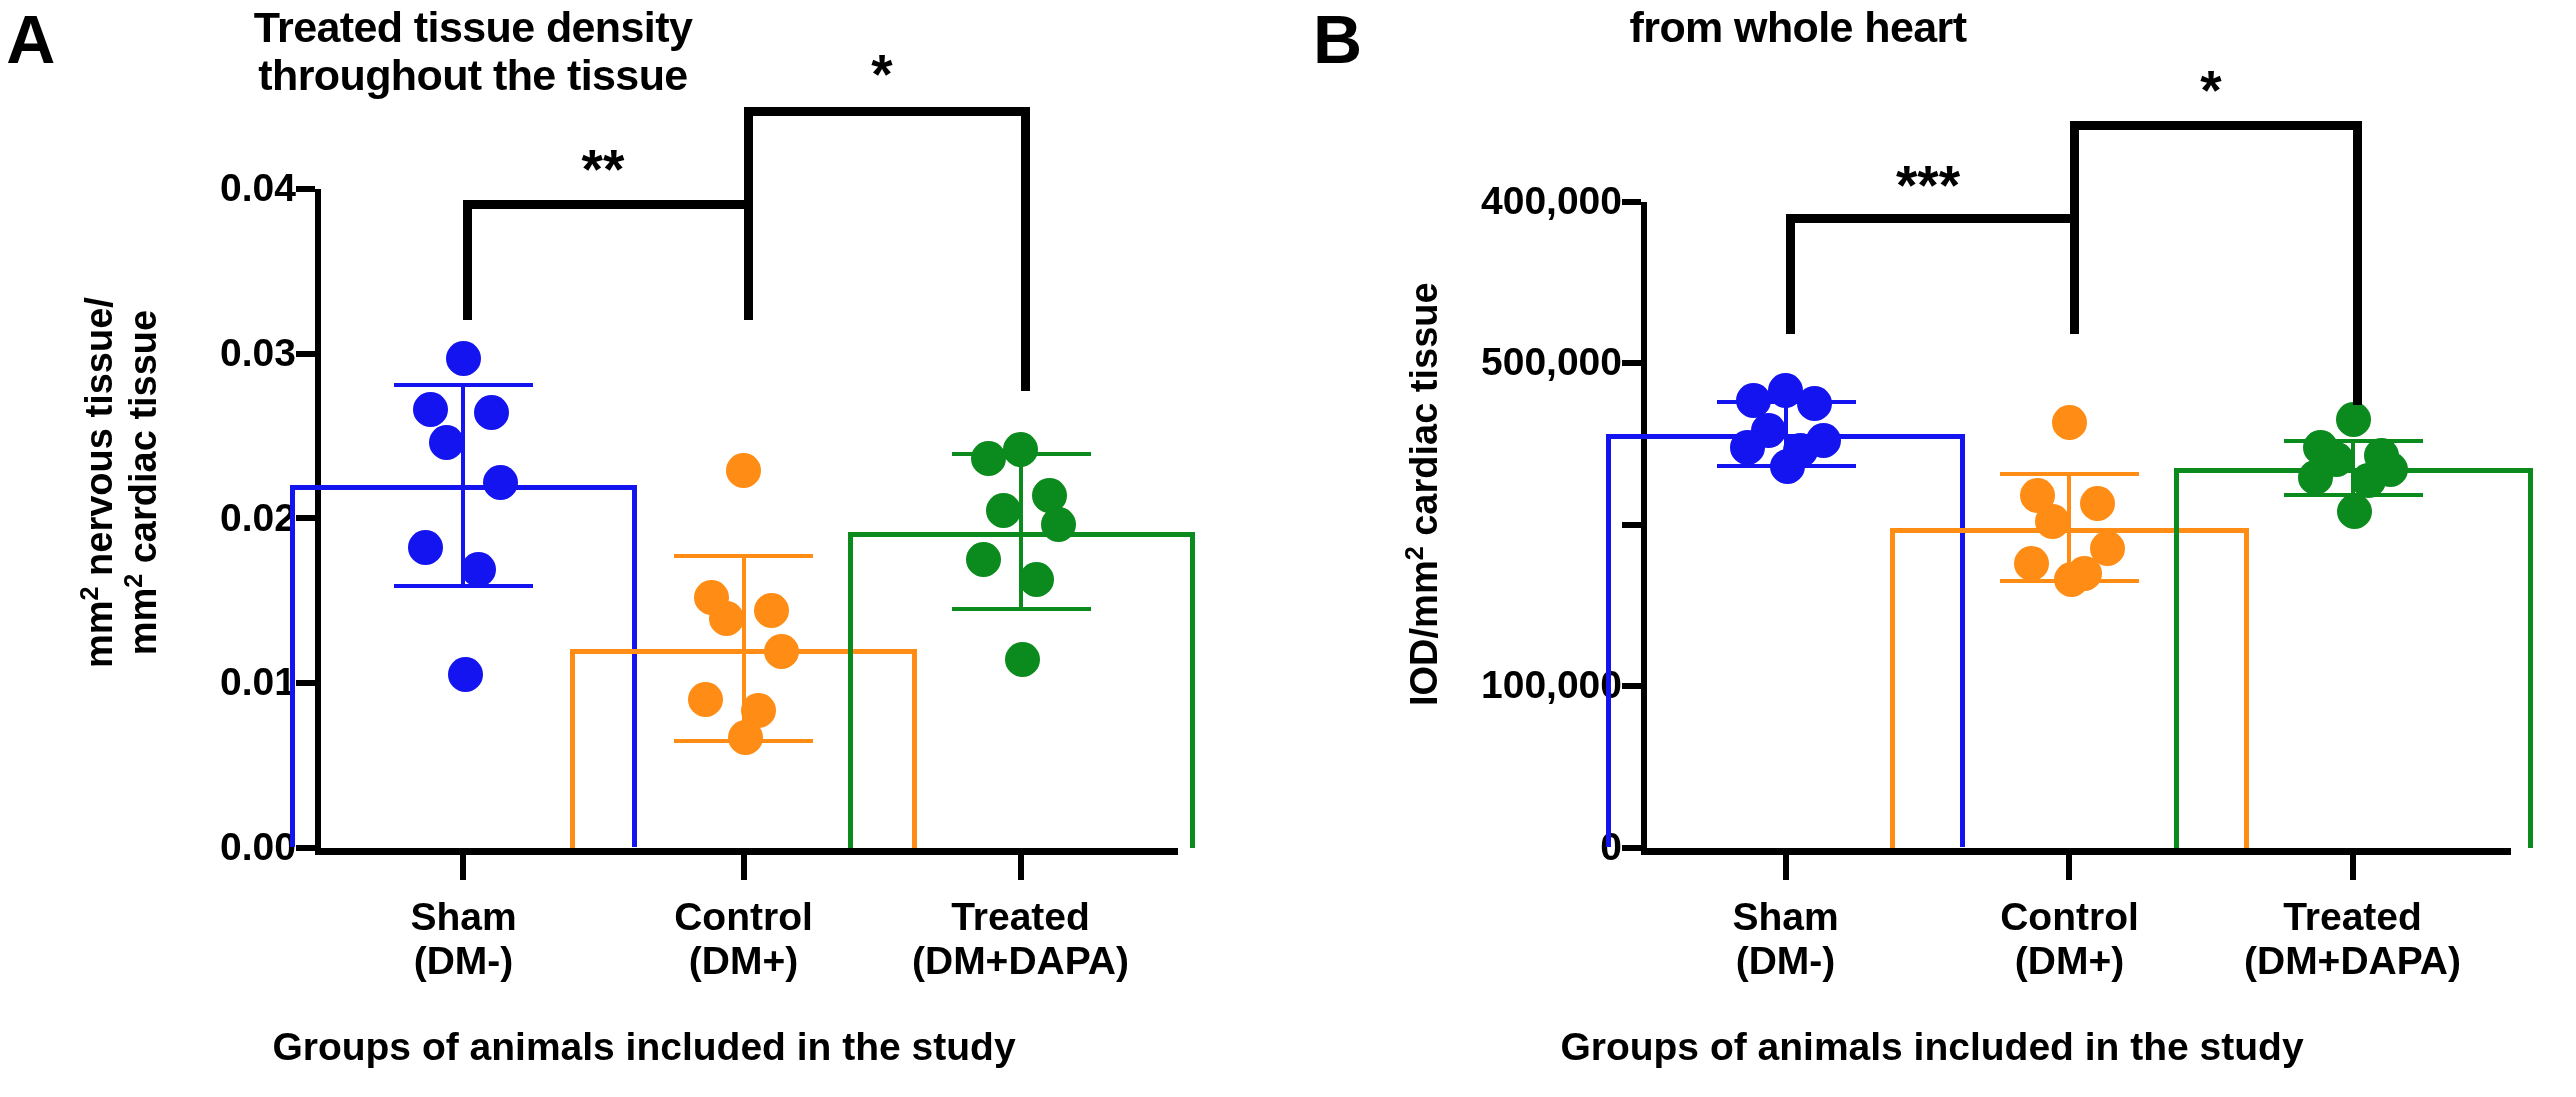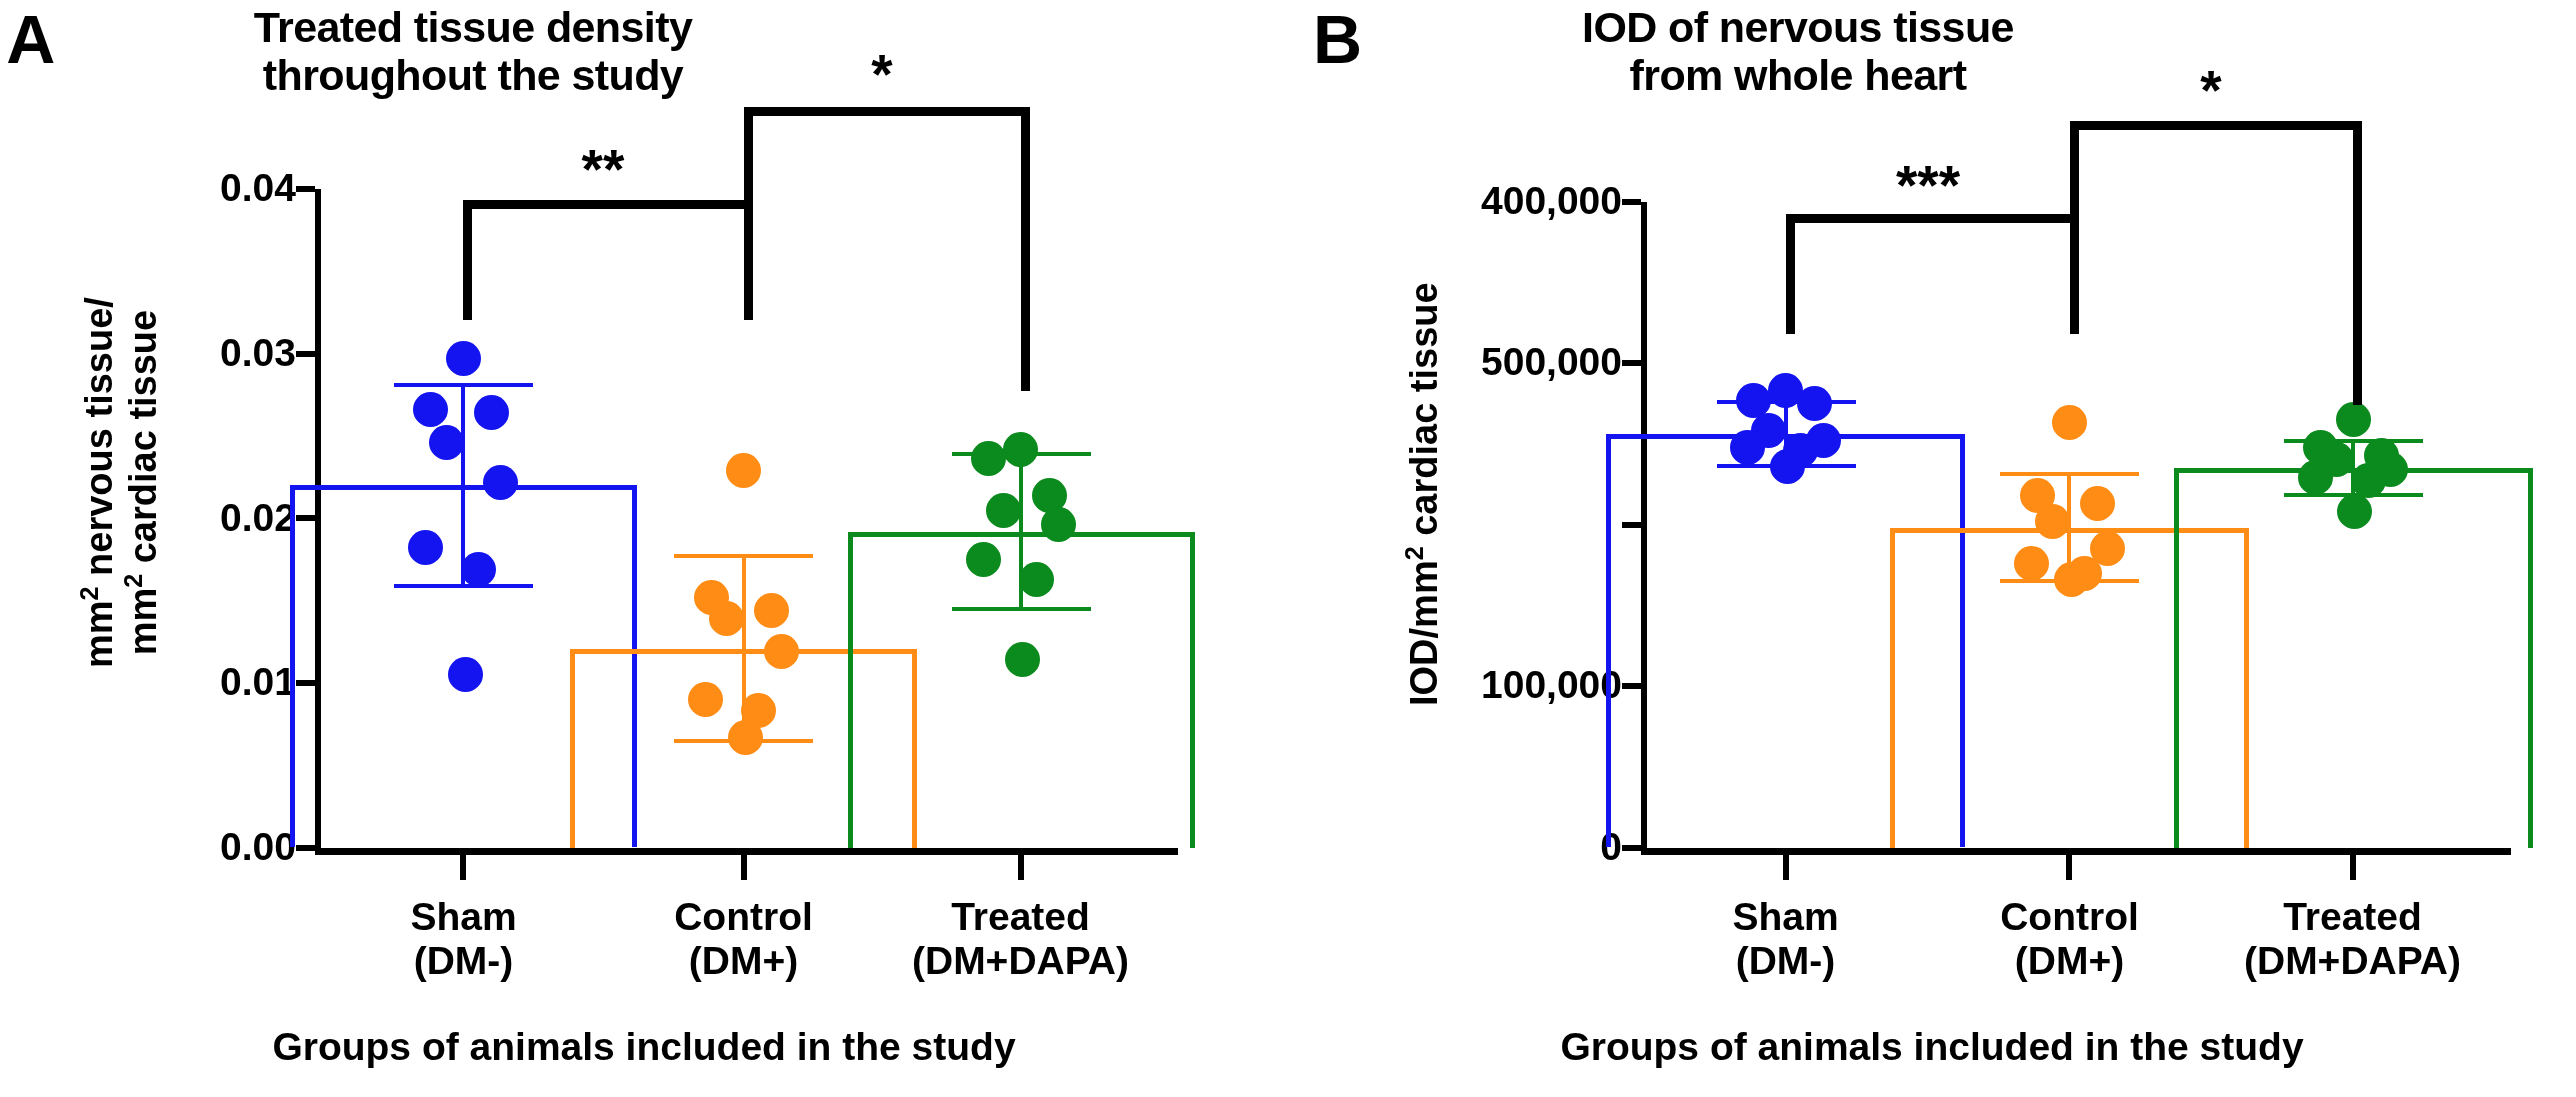--- a/index.html
+++ b/index.html
@@ -68,21 +68,21 @@
   }
 </style>
 </head>
 <body>
 
 <div class="figure">
   <div class="panel" id="panelA">
       <div class="panel-letter" style="left: 6.3px; top: 5px;">A</div>
       <div class="panel-title" style="left: 158px; top: 3.2px; width: 630px;">
         <div>Treated tissue density</div>
-        <div>throughout the study</div>
+        <div>throughout the tissue</div>
       </div>
       <div class="axis-y" style="left: 315px; top: 189px; height: 666px;"></div>
       <div class="axis-x" style="left: 315px; top: 848px; width: 863px;"></div>
       <div class="tick-y" style="left: 296px; top: 845px;"></div>
       <div class="ticklabel-y" style="left: -145px; top: 827px; width: 441px;">0.00</div>
       <div class="tick-y" style="left: 296px; top: 680px;"></div>
       <div class="ticklabel-y" style="left: -145px; top: 662px; width: 441px;">0.01</div>
       <div class="tick-y" style="left: 296px; top: 515px;"></div>
       <div class="ticklabel-y" style="left: -145px; top: 498px; width: 441px;">0.02</div>
       <div class="tick-y" style="left: 296px; top: 351px;"></div>
@@ -150,21 +150,20 @@
       <div class="sig-line sig-v" style="left: 744px; top: 200px; height: 120px;"></div>
       <div class="sig-star" style="left: 477px; top: 142px; width: 252px;">**</div>
       <div class="sig-line sig-h" style="left: 744px; top: 107px; width: 286px;"></div>
       <div class="sig-line sig-v" style="left: 744px; top: 107px; height: 183px;"></div>
       <div class="sig-line sig-v" style="left: 1021px; top: 107px; height: 284px;"></div>
       <div class="sig-star" style="left: 756px; top: 47px; width: 252px;">*</div>
     </div>
   <div class="panel" id="panelB">
       <div class="panel-letter" style="left: 25px; top: 5px;">B</div>
       <div class="panel-title" style="left: 195px; top: 3.2px; width: 630px;">
-        <div>IOD of nervous tissue</div>
         <div>from whole heart</div>
       </div>
       <div class="axis-y" style="left: 353px; top: 202px; height: 653px;"></div>
       <div class="axis-x" style="left: 353px; top: 848px; width: 870px;"></div>
       <div class="tick-y" style="left: 334px; top: 845px;"></div>
       <div class="ticklabel-y" style="left: -107px; top: 827px; width: 441px;">0</div>
       <div class="tick-y" style="left: 334px; top: 683px;"></div>
       <div class="ticklabel-y" style="left: -107px; top: 665px; width: 441px;">100,000</div>
       <div class="tick-y" style="left: 334px; top: 522px;"></div>
       <div class="tick-y" style="left: 334px; top: 360px;"></div>

